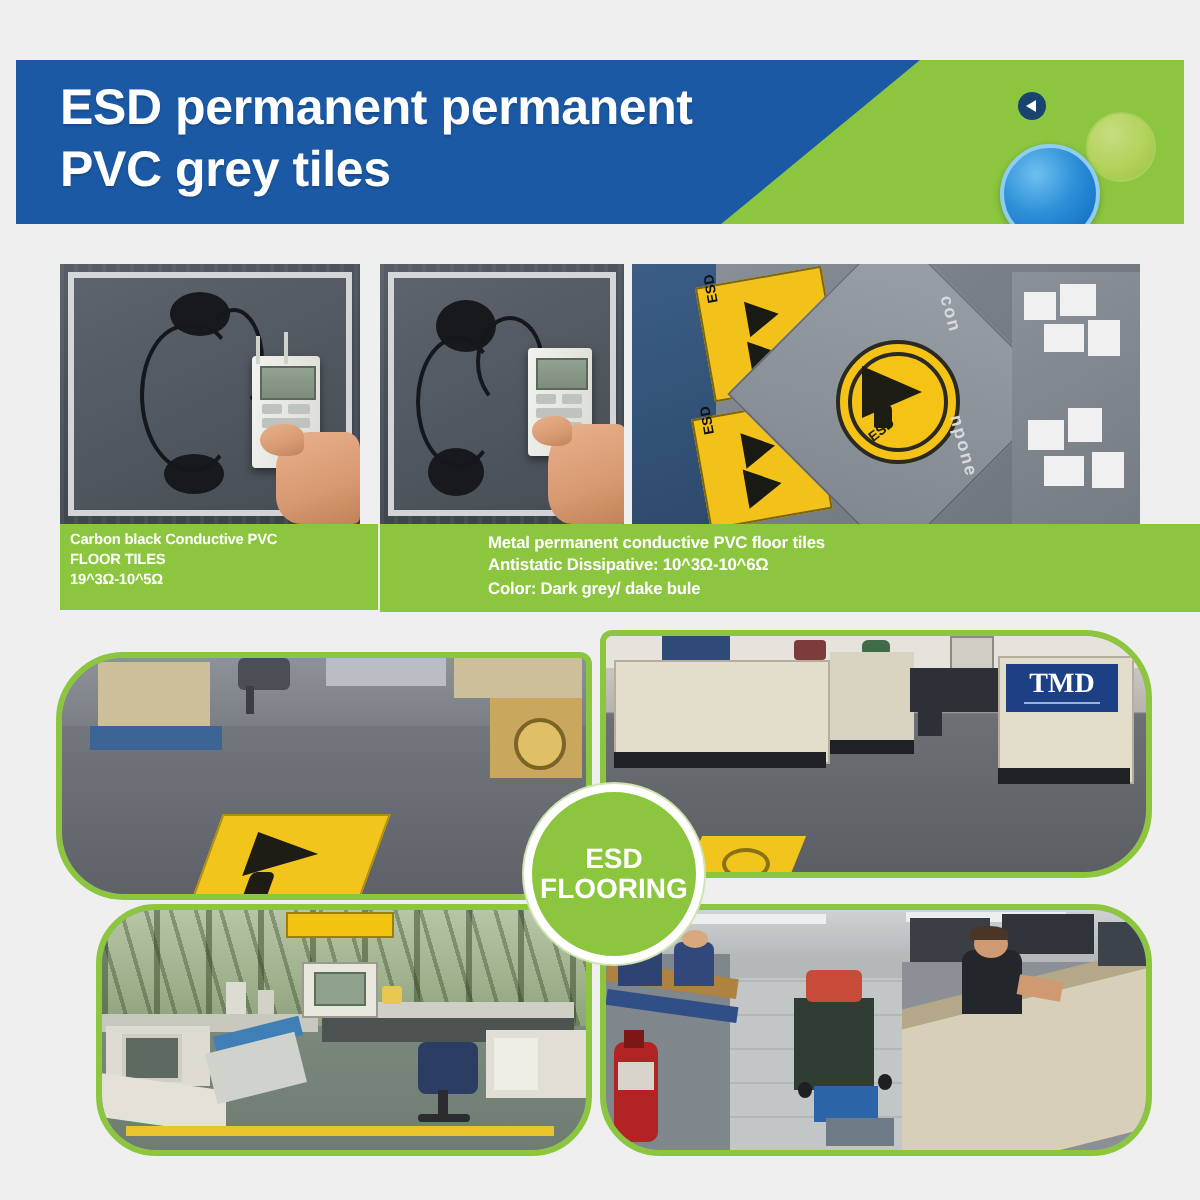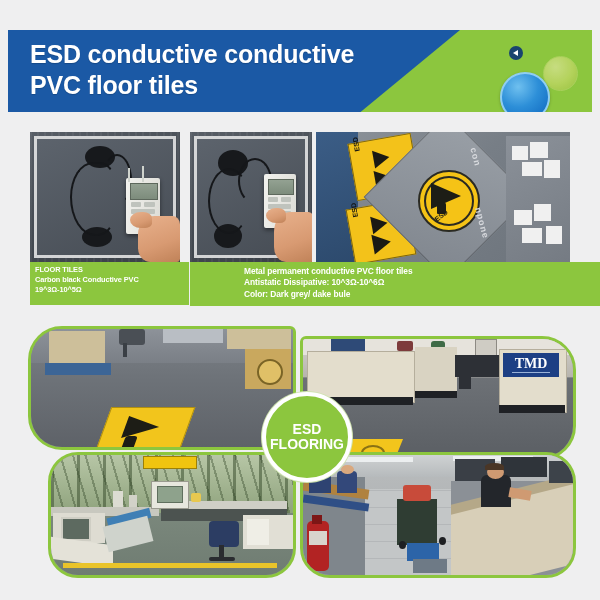--- a/index.html
+++ b/index.html
@@ -75,22 +75,22 @@
     <div class="header-green"></div>
     <div class="header-blue"></div>
 
     <div class="hdr-dot">
       <div class="tri"></div>
     </div>
     <div class="hdr-circle-olive"></div>
     <div class="hdr-circle-blue"></div>
 
     <div class="header-title">
-      <div>ESD conductive conductive</div>
-      <div>PVC floor tiles</div>
+      <div>ESD permanent permanent</div>
+      <div>PVC grey tiles</div>
     </div>
   </div>
 
   <div class="photo" style="left:30px;top:132px;width:150px;height:130px;">
     <div class="ph-inner tile-dark"></div>
     <div class="tile-frame2"></div>
 
     <div class="probe" style="left:55px;top:14px;width:30px;height:22px;"></div>
     <div class="probe" style="left:52px;top:95px;width:30px;height:20px;"></div>
     <div style="position:absolute;left:40px;top:30px;width:44px;height:70px;border:2px solid #15171a;border-radius:50% 40% 45% 55%;border-right-color:transparent;"></div>
@@ -168,22 +168,22 @@
     <div style="position:absolute;left:218px;top:72px;width:17px;height:17px;background:#f0f0f0;"></div>
     <div style="position:absolute;left:206px;top:96px;width:20px;height:15px;background:#f0f0f0;"></div>
     <div style="position:absolute;left:230px;top:94px;width:16px;height:18px;background:#f0f0f0;"></div>
     <div style="position:absolute;left:150px;top:20px;color:#d8dade;font-size:9px;font-weight:bold;
                 transform:rotate(75deg);letter-spacing:1px;">con</div>
     <div style="position:absolute;left:150px;top:86px;color:#d8dade;font-size:9px;font-weight:bold;
                 transform:rotate(75deg);letter-spacing:1px;">npone</div>
   </div>
 
   <div class="caption" style="left:30px;top:262px;width:150px;height:40px;padding:3px 4px 0 5px;font-size:7.4px;">
+    <div>Carbon black Conductive PVC</div>
     <div>FLOOR  TILES</div>
-    <div>Carbon black Conductive PVC</div>
     <div>19^3Ω-10^5Ω</div>
   </div>
 
   <div class="caption" style="left:190px;top:262px;width:380px;height:40px;padding:4px 4px 0 54px;font-size:8.4px;">
     <div>Metal permanent conductive PVC floor tiles</div>
     <div>Antistatic  Dissipative: 10^3Ω-10^6Ω</div>
     <div>Color: Dark grey/ dake bule</div>
   </div>
 
   <div class="rphoto" style="left:28px;top:326px;width:262px;height:118px;border-radius:34px 6px 6px 34px;">
@@ -200,21 +200,21 @@
     <div style="position:absolute;left:226px;top:30px;width:22px;height:22px;border-radius:50%;background:#e0c067;border:2px solid #7a6426;"></div>
 
     <div style="position:absolute;left:72px;top:78px;width:82px;height:44px;background:#f2c51c;
                 transform:skewX(-20deg);border:1px solid #b08f10;">
       <div style="position:absolute;left:20px;top:8px;width:0;height:0;border-left:34px solid #1d1d16;
                   border-top:11px solid transparent;border-bottom:11px solid transparent;"></div>
       <div style="position:absolute;left:24px;top:28px;width:12px;height:14px;background:#1d1d16;border-radius:3px;"></div>
     </div>
   </div>
 
-  <div class="rphoto" style="left:300px;top:336px;width:270px;height:118px;border-radius:6px 34px 34px 6px;">
+  <div class="rphoto" style="left:300px;top:315px;width:270px;height:118px;border-radius:6px 34px 34px 6px;">
     <div style="position:absolute;inset:0;background:linear-gradient(#d6d3cc 0%,#b7b4ae 32%,#6d7176 33%,#5b5f64 100%);"></div>
 
     <div style="position:absolute;left:0;top:0;width:270px;height:16px;background:#e6e3dc;"></div>
     <div style="position:absolute;left:28px;top:0;width:34px;height:14px;background:#2e4a77;"></div>
     <div style="position:absolute;left:94px;top:2px;width:16px;height:10px;background:#7d3b3b;border-radius:2px;"></div>
     <div style="position:absolute;left:128px;top:2px;width:14px;height:8px;background:#3f6b46;border-radius:3px;"></div>
     <div style="position:absolute;left:172px;top:0px;width:20px;height:16px;background:#cfccc4;border:1px solid #8d8a83;"></div>
 
     <div style="position:absolute;left:4px;top:12px;width:106px;height:50px;background:#e3ddcc;border:1px solid #b5ae9c;"></div>
     <div style="position:absolute;left:4px;top:58px;width:106px;height:8px;background:#1f2125;"></div>

